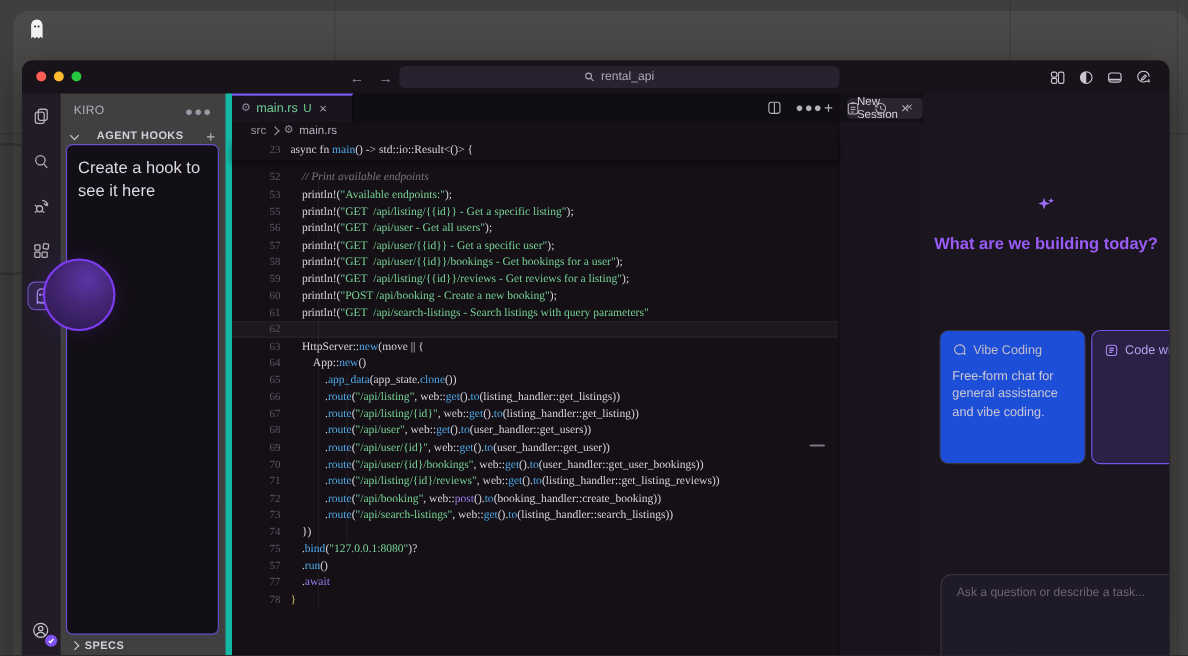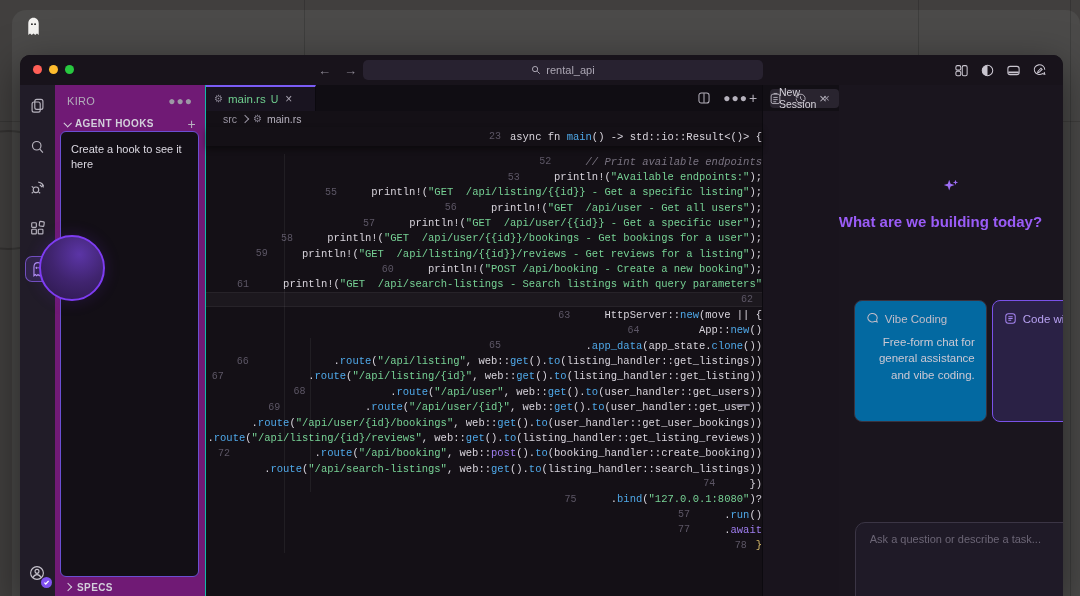--- a/index.html
+++ b/index.html
@@ -39,31 +39,31 @@
   .ab-icon{width:26px;height:26px;margin-bottom:15px;display:flex;align-items:center;
            justify-content:center;color:#b7b3be;box-sizing:border-box;}
   .ab-icon.active{background:rgba(130,82,242,.17);border:1px solid rgba(150,104,255,.65);
                   border-radius:7px;color:#b593f7;}
   .ab-account{position:absolute;top:475px;left:4px;width:26px;height:26px;display:flex;
               align-items:center;justify-content:center;color:#c6c2cc;}
   .acct-badge{position:absolute;right:-2px;bottom:-2px;width:11px;height:11px;border-radius:50%;
               background:#8152f2;display:flex;align-items:center;justify-content:center;}
 
   
-  .sidepanel{width:150px;flex:0 0 150px;background:#701a75;position:relative;
-             border-right:1px solid #14b8a6;}
+  .sidepanel{width:150px;flex:0 0 150px;background:#404040;position:relative;
+             border-right:6px solid #14b8a6;}
   .sp-header{height:31px;display:flex;align-items:center;padding:0 12px;font-size:11px;
              color:#b2adba;letter-spacing:.3px;}
   .sp-more{margin-left:auto;color:#9d98a6;font-size:12px;letter-spacing:1px;}
-  .sp-section{height:15px;display:flex;align-items:center;gap:5px;padding:0 9px;font-size:10px;
+  .sp-section{height:15px;display:flex;align-items:center;gap:18px;padding:0 9px;font-size:10px;
               font-weight:bold;color:#d3cfdb;letter-spacing:.4px;justify-content:flex-end;}
   .sp-plus{margin-left:auto;font-weight:normal;font-size:14px;color:#b7b3bf;}
   .hook-box{position:absolute;left:5px;top:46px;width:139px;height:446px;border:1px solid #6b4fd2;
             border-radius:6px;background:#130f16;padding:10px;box-sizing:border-box;
-            color:#dcd9e2;font-size:11px;line-height:1.4;}
+            color:#dcd9e2;font-size:15px;line-height:1.4;}
   .sp-specs{position:absolute;left:0;top:493px;height:18px;display:flex;align-items:center;gap:6px;
             padding:0 10px;font-size:10px;font-weight:bold;color:#d3cfdb;letter-spacing:.4px;}
 
   .chev{display:inline-block;width:5px;height:5px;border-right:1.3px solid currentColor;
         border-bottom:1.3px solid currentColor;}
   .chev.down{transform:rotate(45deg) translateY(-1px);}
   .chev.right{transform:rotate(-45deg);}
 
   
   .orb{position:absolute;left:19px;top:150px;width:66px;height:66px;border-radius:50%;z-index:40;
@@ -79,21 +79,21 @@
   .tab-badge{color:#6fcf8f;font-size:10.5px;}
   .tab-close{color:#a8a3b0;font-size:12px;margin-left:2px;}
   .ed-actions{display:flex;align-items:center;gap:12px;padding-right:14px;color:#b5b1bc;}
   .breadcrumb{height:16px;flex:0 0 16px;display:flex;align-items:center;gap:5px;padding-left:17px;
               font-size:10.5px;color:#9a95a3;}
   .file-ico{color:#8a8594;font-size:10px;line-height:1;}
   .sticky{height:19px;flex:0 0 19px;display:flex;align-items:center;background:#141016;
           box-shadow:0 3px 6px rgba(0,0,0,.45);position:relative;z-index:3;}
   .code-area{flex:1;padding-top:8px;position:relative;overflow:hidden;}
   .code-row{height:15.35px;display:flex;align-items:center;white-space:pre;
-            font-family:Liberation Mono, monospace;font-size:10.5px;justify-content:flex-end;}
+            font-family:Liberation Serif, serif;font-size:10.5px;}
   .sticky .code-row{width:100%;}
   .ln{width:44px;flex:0 0 44px;text-align:right;color:#5c5665;font-size:10px;}
   .code-text{margin-left:9px;white-space:pre;}
   .code-row.cur{background:rgba(255,255,255,.035);
                 box-shadow:inset 0 1px rgba(255,255,255,.05),inset 0 -1px rgba(255,255,255,.05);}
   .tk-p{color:#d8d4dc}.tk-b{color:#4fa8e8}.tk-g{color:#77d295}
   .tk-c{color:#7a7482;font-style:italic}.tk-v{color:#9f7ef0}.tk-y{color:#d7ba6a}
   .guide{position:absolute;width:1px;background:rgba(255,255,255,.06);}
   .scroll-dash{position:absolute;right:12px;top:319px;width:14px;height:2px;background:#7d7887;
                border-radius:1px;z-index:4;}
@@ -104,31 +104,31 @@
   .cp-tabbar{height:26px;flex:0 0 26px;background:#120f15;display:flex;align-items:center;
              position:relative;}
   .cp-tab{margin-left:7px;height:19px;background:#29242f;border-radius:4px;display:flex;
           align-items:center;gap:7px;padding:0 9px;font-size:10.5px;color:#d6d3db;}
   .cp-tab .x{color:#9c97a5;font-size:11px;}
   .cp-actions{position:absolute;right:12px;top:0;height:26px;display:flex;align-items:center;
               gap:12px;color:#b4b0bb;}
   .cp-plus{font-size:14px;line-height:1;}
   .cp-content{flex:1;position:relative;overflow:hidden;background:#1a151e;}
   .sparkle{position:absolute;left:0;top:92px;width:100%;text-align:center;color:#9d6ef5;}
-  .cp-heading{position:absolute;left:0;top:128px;width:100%;text-align:left;color:#9a5cf7;
+  .cp-heading{position:absolute;left:0;top:128px;width:100%;text-align:center;color:#9a5cf7;
               font-size:15px;font-weight:bold;}
   .cp-sub{position:absolute;left:14px;top:152px;width:272px;text-align:center;color:#c1bcc8;
           font-size:11.5px;line-height:1.5;}
   .card{position:absolute;top:215px;width:133px;height:122px;border-radius:8px;padding:11px;
         box-sizing:border-box;}
-  .card.vibe{left:15px;background:#0369a1;border:1px solid #393340;}
+  .card.vibe{left:15px;background:#1d4ed8;border:1px solid #393340;}
   .card.spec{left:153px;background:#2a2145;border:1px solid #7a52e8;}
   .card-head{display:flex;align-items:center;gap:6px;font-size:11.5px;white-space:nowrap;overflow:hidden;}
   .vibe .card-head{color:#c1bcc8}.spec .card-head{color:#b7a1f1}
-  .card-body{margin-top:9px;font-size:11.5px;line-height:1.42;text-align:right;}
+  .card-body{margin-top:9px;font-size:11.5px;line-height:1.42;}
   .vibe .card-body{color:#ccc8d3}.spec .card-body{color:#d9d4e3}
   .badge{position:absolute;left:251px;top:221px;width:34px;height:34px;border-radius:50%;
          background:#8152f2;display:flex;align-items:center;justify-content:center;z-index:5;}
   .chat-input{position:absolute;left:16px;top:437px;width:267px;height:85px;background:#1f1a27;
               border:1px solid #3b3545;border-radius:10px;box-sizing:border-box;}
   .chat-input input{position:absolute;left:12px;top:9px;width:200px;background:transparent;
               border:none;outline:none;color:#c8c4cf;font-size:11px;
               font-family:"Liberation Sans",sans-serif;}
   .chat-input input::placeholder{color:#6b6575;}
   .send-btn{position:absolute;right:9px;top:8px;width:24px;height:24px;border-radius:50%;

